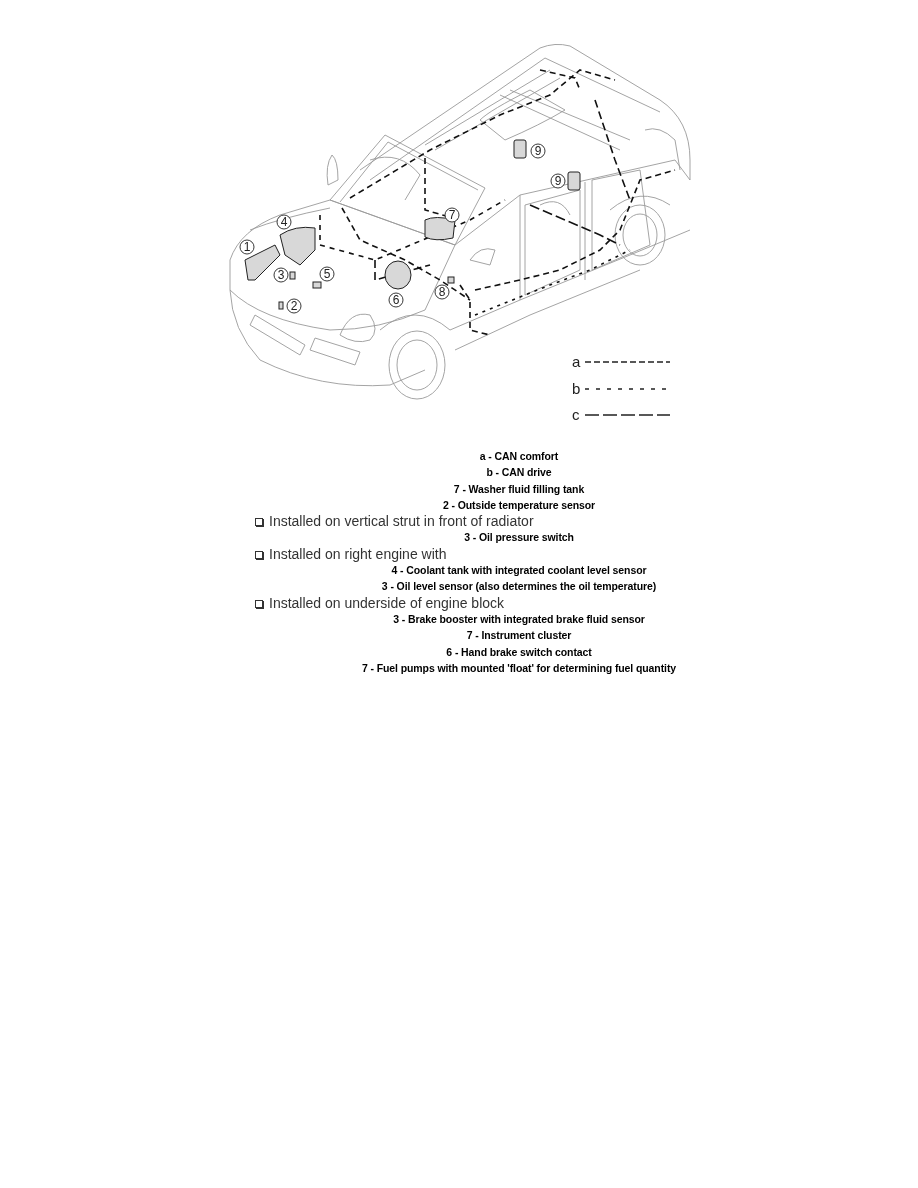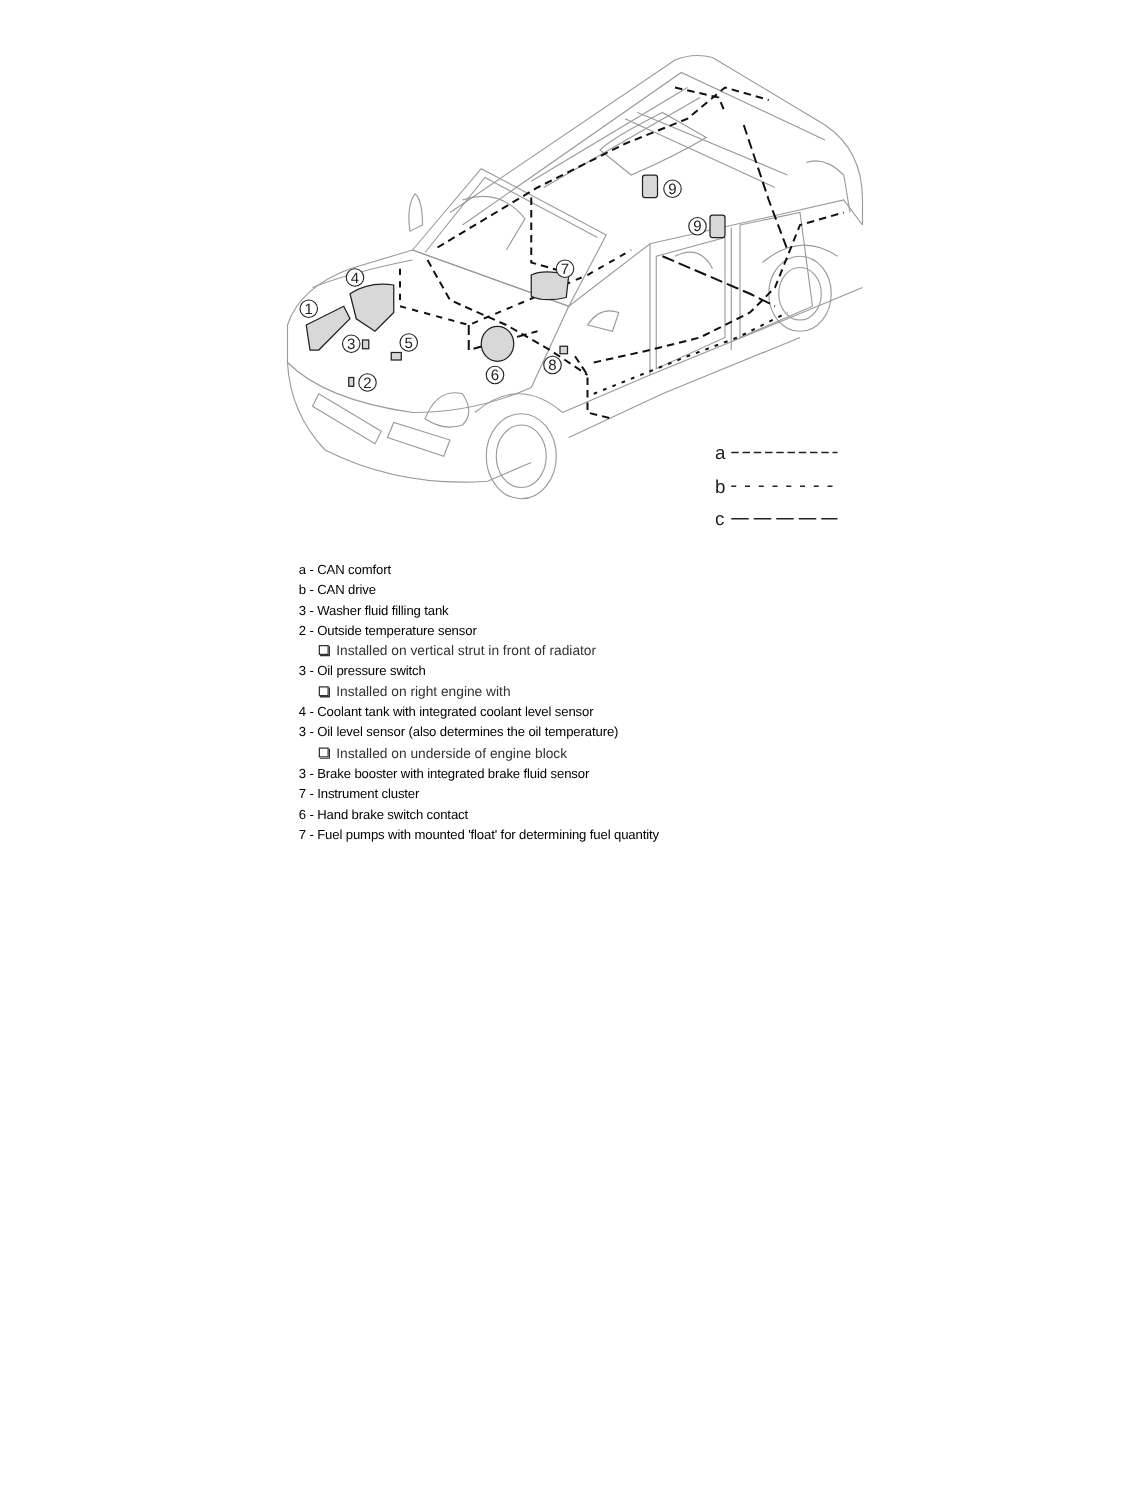--- a/index.html
+++ b/index.html
@@ -4,22 +4,22 @@
   <style>
     html, body { margin: 0; padding: 0; background: #ffffff; }
     body { width: 918px; height: 1188px; position: relative; overflow: hidden;
            font-family: "Liberation Sans", sans-serif; color: #000; }
     .figure { position: absolute; left: 220px; top: 30px; width: 480px; height: 400px; }
     .figure svg { width: 480px; height: 400px; display: block; }
     .callout-num { font-family: "Liberation Sans", sans-serif; font-size: 12px; fill: #222; }
     .legend-letter { font-family: "Liberation Sans", sans-serif; font-size: 15px; fill: #222; }
     .list { position: absolute; left: 239px; top: 448px; width: 560px; }
     .row { height: 16.3px; line-height: 16px; font-size: 10.5px; white-space: nowrap; }
-    .row.main { font-weight: normal; letter-spacing: -0.1px; }
-    .row.sub { padding-left: 16px; font-size: 11px; color: #333; font-weight: normal; }
+    .row.main { font-weight: bold; letter-spacing: -0.1px; text-align: center; }
+    .row.sub { padding-left: 16px; font-size: 14px; color: #333; font-weight: normal; }
     .row.sub .box { display: inline-block; width: 6px; height: 6px; border: 1px solid #333;
                     margin-right: 6px; vertical-align: 0px; box-shadow: 1px 1px 0 #333; }
   </style>
 </head>
 <body>
 
 <div class="figure">
   <svg viewBox="0 0 480 400" xmlns="http://www.w3.org/2000/svg">
     <g fill="none" stroke="#9a9a9a" stroke-width="0.9">
 
@@ -125,21 +125,21 @@
       <line x1="365" y1="359" x2="450" y2="359" stroke="#222" stroke-width="1.3" stroke-dasharray="4 7"></line>
       <text class="legend-letter" x="352" y="390">c</text>
       <line x1="365" y1="385" x2="450" y2="385" stroke="#222" stroke-width="1.3" stroke-dasharray="14 4"></line>
     </g>
   </svg>
 </div>
 
 <div class="list">
   <div class="row main">a - CAN comfort</div>
   <div class="row main">b - CAN drive</div>
-  <div class="row main">3 - Washer fluid filling tank</div>
+  <div class="row main">7 - Washer fluid filling tank</div>
   <div class="row main">2 - Outside temperature sensor</div>
   <div class="row sub"><span class="box"></span><span>Installed on vertical strut in front of radiator</span></div>
   <div class="row main">3 - Oil pressure switch</div>
   <div class="row sub"><span class="box"></span><span>Installed on right engine with</span></div>
   <div class="row main">4 - Coolant tank with integrated coolant level sensor</div>
   <div class="row main">3 - Oil level sensor (also determines the oil temperature)</div>
   <div class="row sub"><span class="box"></span><span>Installed on underside of engine block</span></div>
   <div class="row main">3 - Brake booster with integrated brake fluid sensor</div>
   <div class="row main">7 - Instrument cluster</div>
   <div class="row main">6 - Hand brake switch contact</div>

